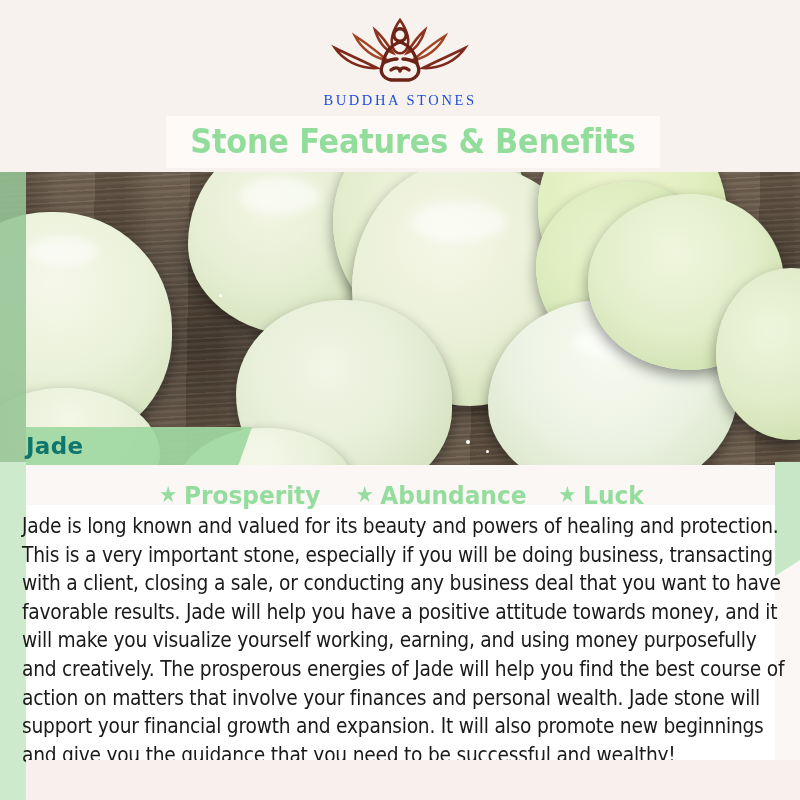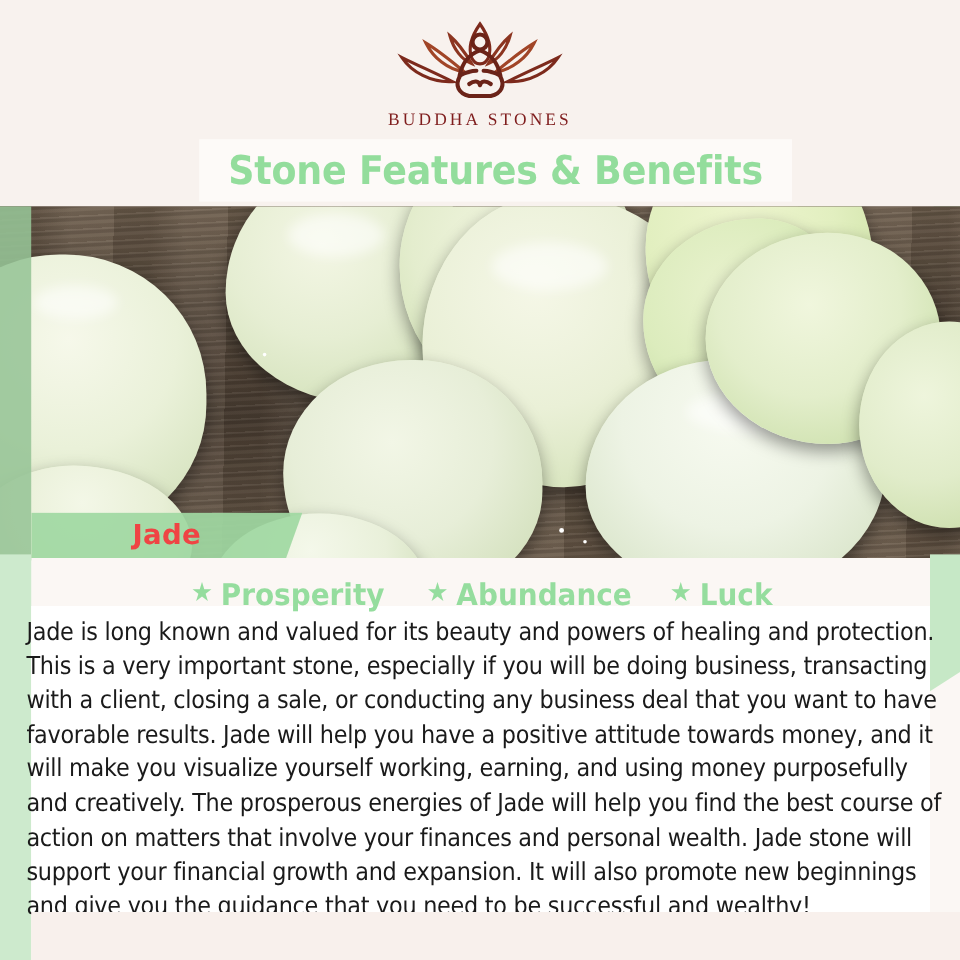--- a/index.html
+++ b/index.html
@@ -94,21 +94,21 @@
   .logo-mark {
     display: block;
     margin: 0 auto;
   }
   .logo-text {
     display: block;
     margin-top: 4px;
     font-family: "Liberation Serif", serif;
     font-size: 14.5px;
     letter-spacing: 2.6px;
-    color: #7f1d1d;
+    color: #1d4ed8;
     font-weight: 400;
   }
 
   
   .title-box {
     position: absolute;
     left: 166px;
     top: 116px;
     width: 494px;
     height: 52px;
@@ -192,25 +192,25 @@
     background: rgba(160, 216, 162, 0.92);
     clip-path: polygon(0 0, 100% 0, 94% 100%, 0 100%);
   }
   .jade-label {
     position: absolute;
     left: 26px;
     top: 427px;
     width: 226px;
     height: 38px;
     line-height: 38px;
-    text-align: center;
+    text-align: left;
     font-family: "DejaVu Sans", sans-serif;
     font-size: 23px;
     font-weight: bold;
-    color: #ef4444;
+    color: #0f766e;
     letter-spacing: 0.3px;
   }
 
   
   .keywords {
     position: absolute;
     left: 26px;
     top: 478px;
     width: 748px;
     height: 34px;

